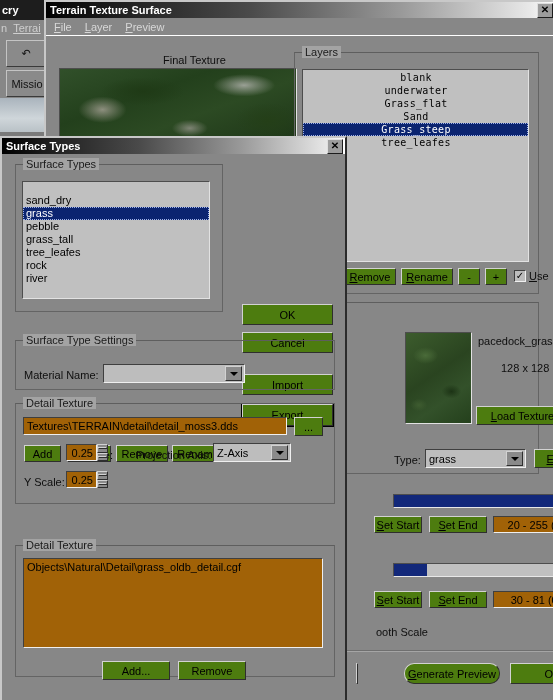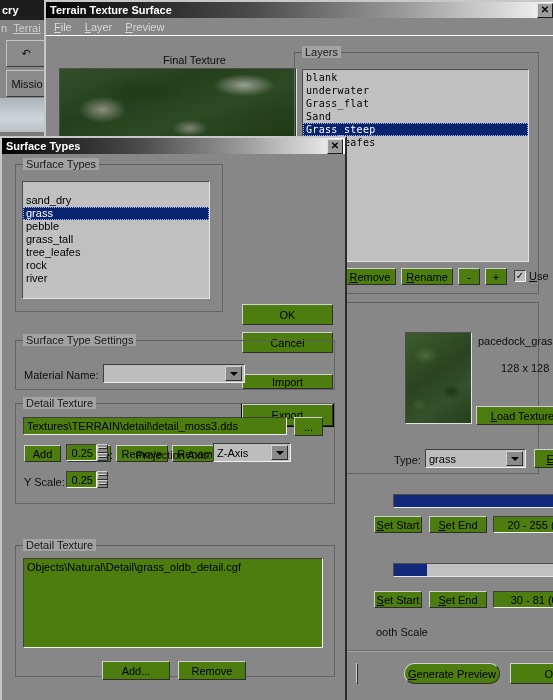--- a/index.html
+++ b/index.html
@@ -37,21 +37,21 @@
   .grp .cap{position:absolute;top:-7px;left:7px;background:#a3a3a3;padding:0 3px;font-size:11px;color:#1a1a1a;white-space:nowrap;}
 
   
   .sunken{
     background:#c0c0c0;
     border-top:1px solid #4d4d4d;border-left:1px solid #4d4d4d;
     border-right:1px solid #e2e2e2;border-bottom:1px solid #e2e2e2;
     box-sizing:border-box;overflow:hidden;
   }
   .sunken2{
-    background:#4d7c0f;
+    background:#a16207;
     border-top:1px solid #3f3f3f;border-left:1px solid #3f3f3f;
     border-right:1px solid #efefef;border-bottom:1px solid #efefef;
     box-sizing:border-box;overflow:hidden;
   }
 
   
   .btn{
     position:absolute;background:#4d7c0f;box-sizing:border-box;
     border-top:1px solid #d2d2d2;border-left:1px solid #d2d2d2;
     border-right:1px solid #2e2e2e;border-bottom:1px solid #2e2e2e;
@@ -162,21 +162,21 @@
   </div>
 
   <div class="lbl" style="left:117px;top:52px;font-size:11px;">Final Texture</div>
   <div class="sunken" style="position:absolute;left:13px;top:66px;width:238px;height:76px;">
     <div class="tex-final" style="width:100%;height:100%;"></div>
   </div>
 
   <div class="grp" style="left:248px;top:50px;width:243px;height:240px;">
     <div class="cap">Layers</div>
   </div>
-  <div class="sunken mono" style="position:absolute;left:256px;top:67px;width:227px;height:193px;padding-top:1px;">
+  <div class="sunken mono" style="position:absolute;left:256px;top:67px;width:227px;height:193px;padding-top:1px;text-align:center;">
     <div class="li">blank</div>
     <div class="li">underwater</div>
     <div class="li">Grass_flat</div>
     <div class="li">Sand</div>
     <div class="li sel">Grass_steep</div>
     <div class="li">tree_leafes</div>
   </div>
   <div class="btn" style="left:298px;top:266px;width:52px;height:17px;">
       <span><u>R</u>emove</span>
     </div>
@@ -260,21 +260,21 @@
     <div class="li">rock</div>
     <div class="li">river</div>
   </div>
   <div class="btn" style="left:22px;top:307px;width:37px;height:17px;">Add</div>
   <div class="btn" style="left:65px;top:307px;width:44px;height:17px;">Clone</div>
   <div class="btn" style="left:114px;top:307px;width:52px;height:17px;">Remove</div>
   <div class="btn" style="left:170px;top:307px;width:52px;height:17px;">Rename</div>
 
   <div class="btn" style="left:240px;top:166px;width:91px;height:21px;">OK</div>
   <div class="btn" style="left:240px;top:194px;width:91px;height:21px;">Cancel</div>
-  <div class="btn" style="left:240px;top:236px;width:91px;height:15px;">Import</div>
+  <div class="btn" style="left:240px;top:236px;width:91px;height:21px;">Import</div>
   <div class="btn focus" style="left:240px;top:266px;width:91px;height:22px;">Export</div>
 
   <div class="grp" style="left:13px;top:202px;width:318px;height:48px;">
     <div class="cap">Surface Type Settings</div>
   </div>
   <div class="lbl" style="left:22px;top:231px;">Material Name:</div>
   <div class="combo" style="left:101px;top:226px;width:142px;height:19px;">
     <div class="val"></div>
     <div class="arw">
         <div class="tri-d"></div>

